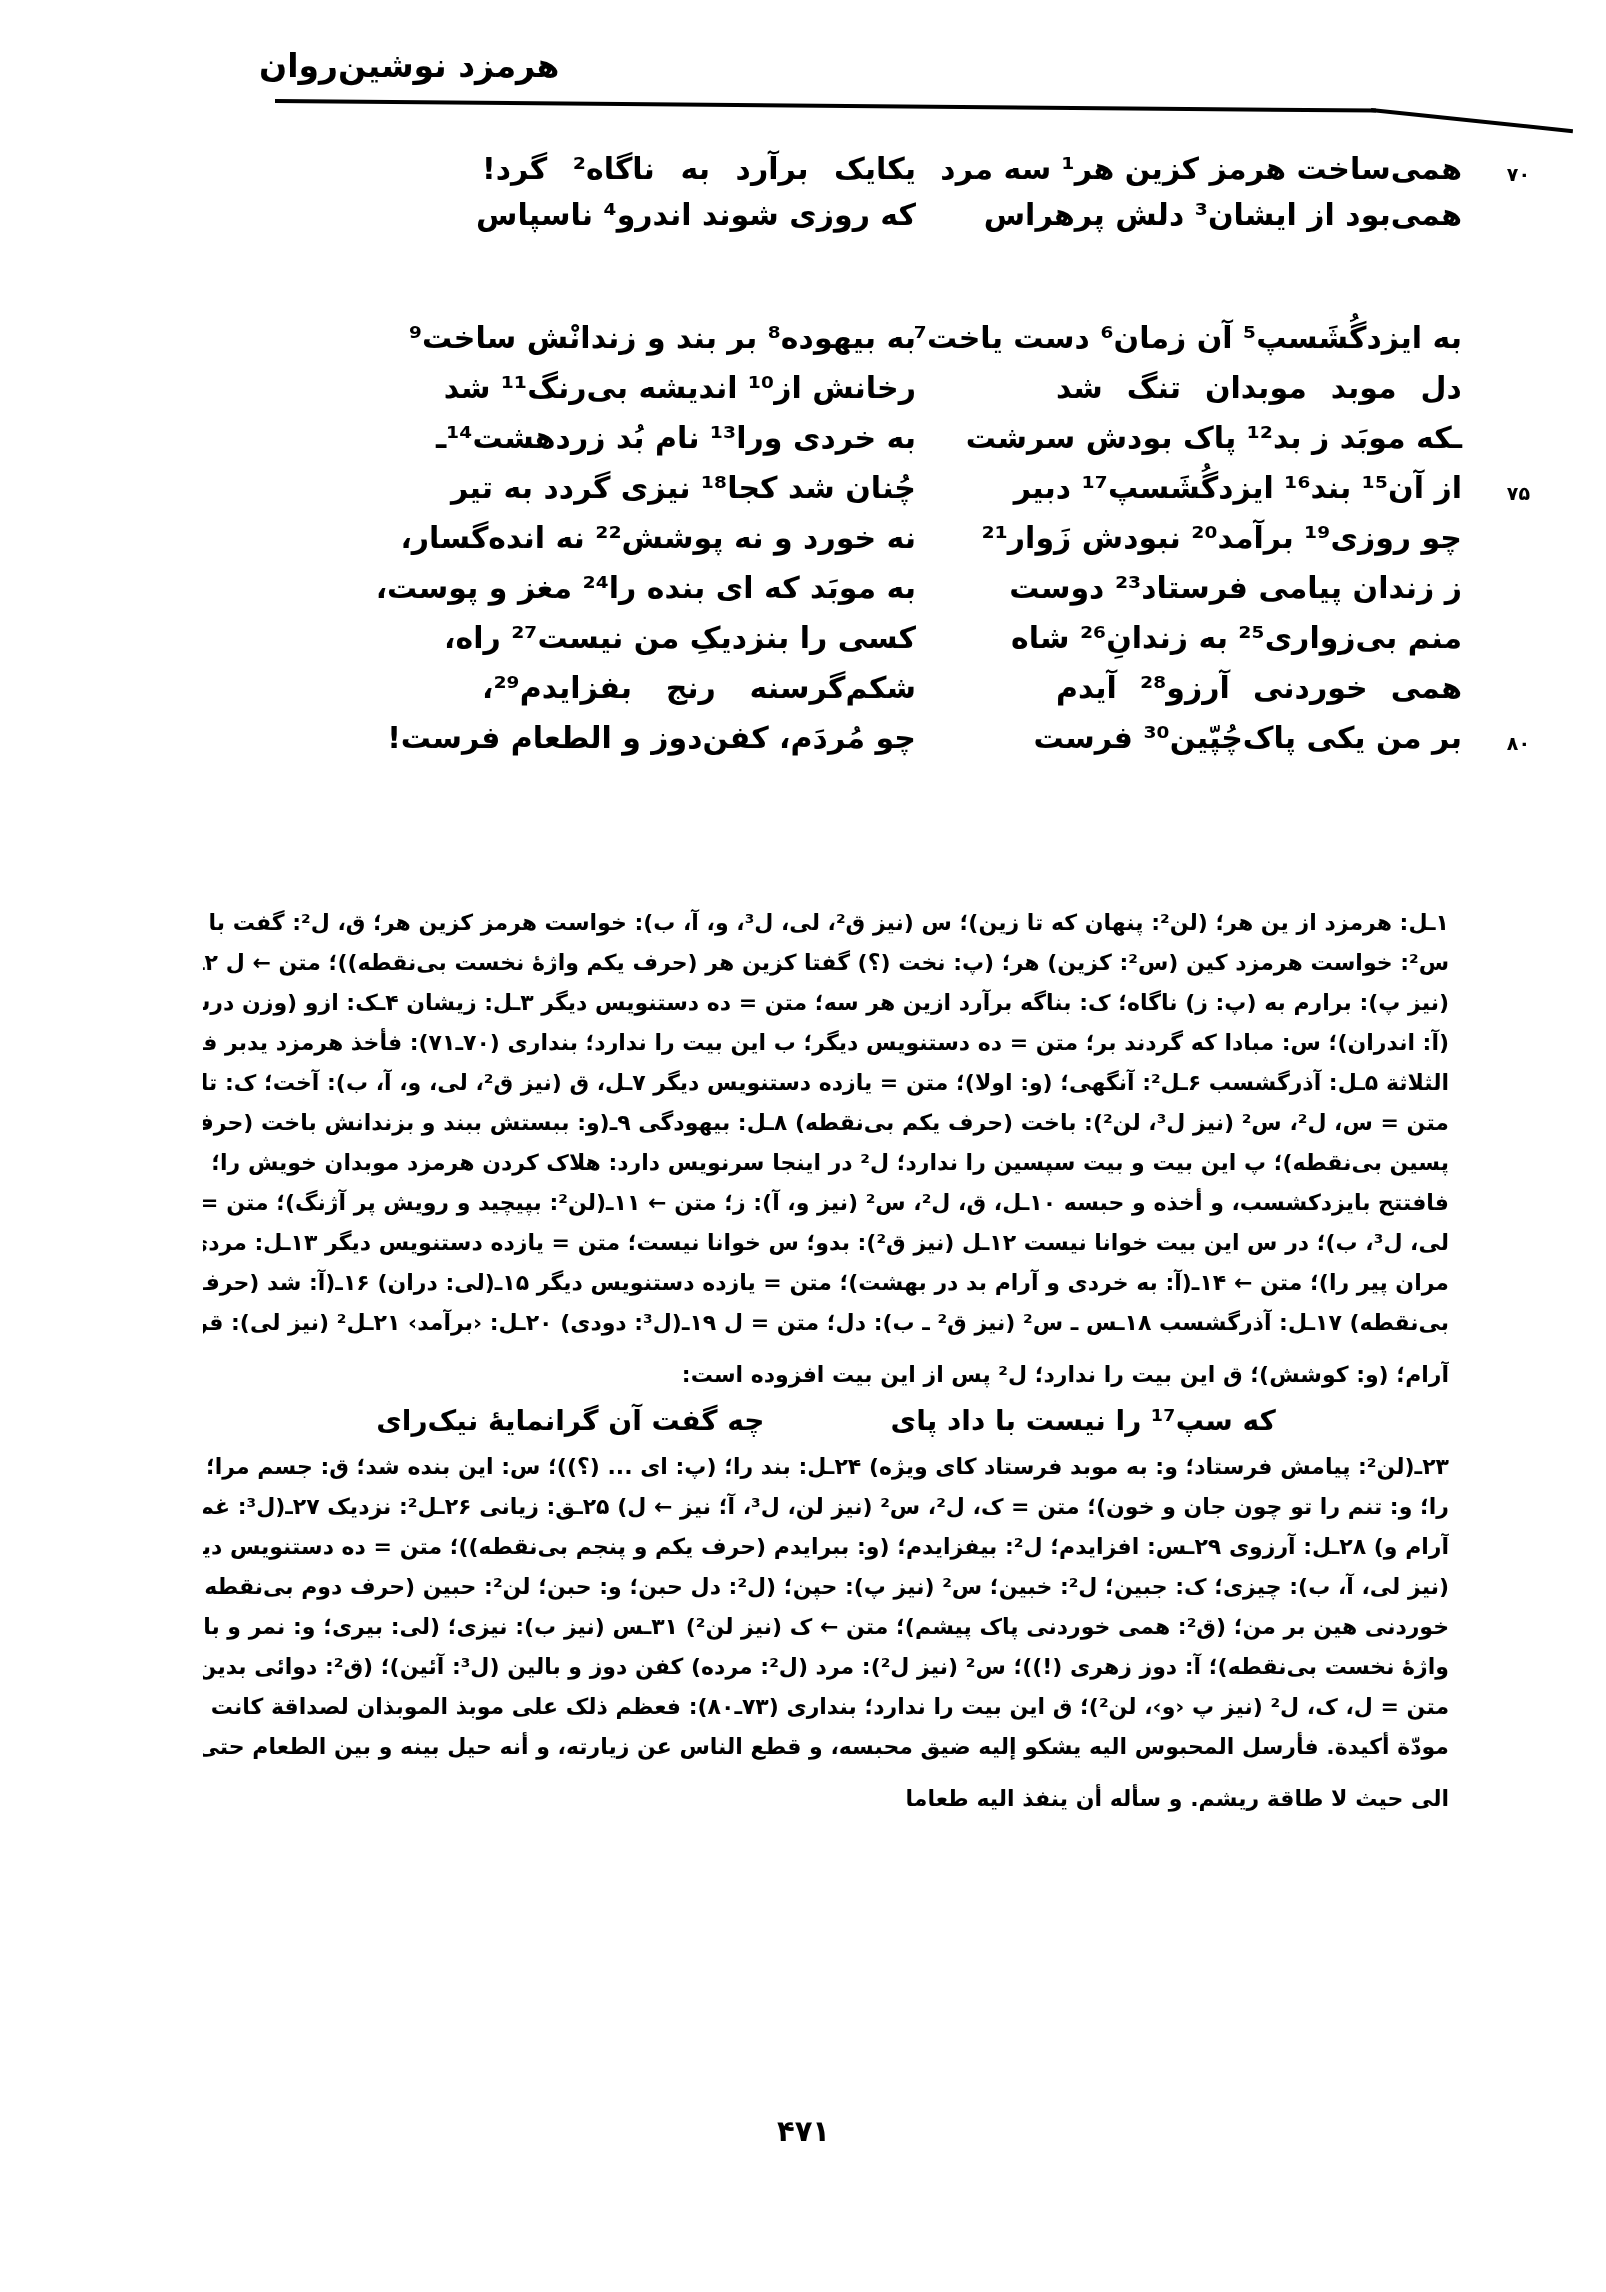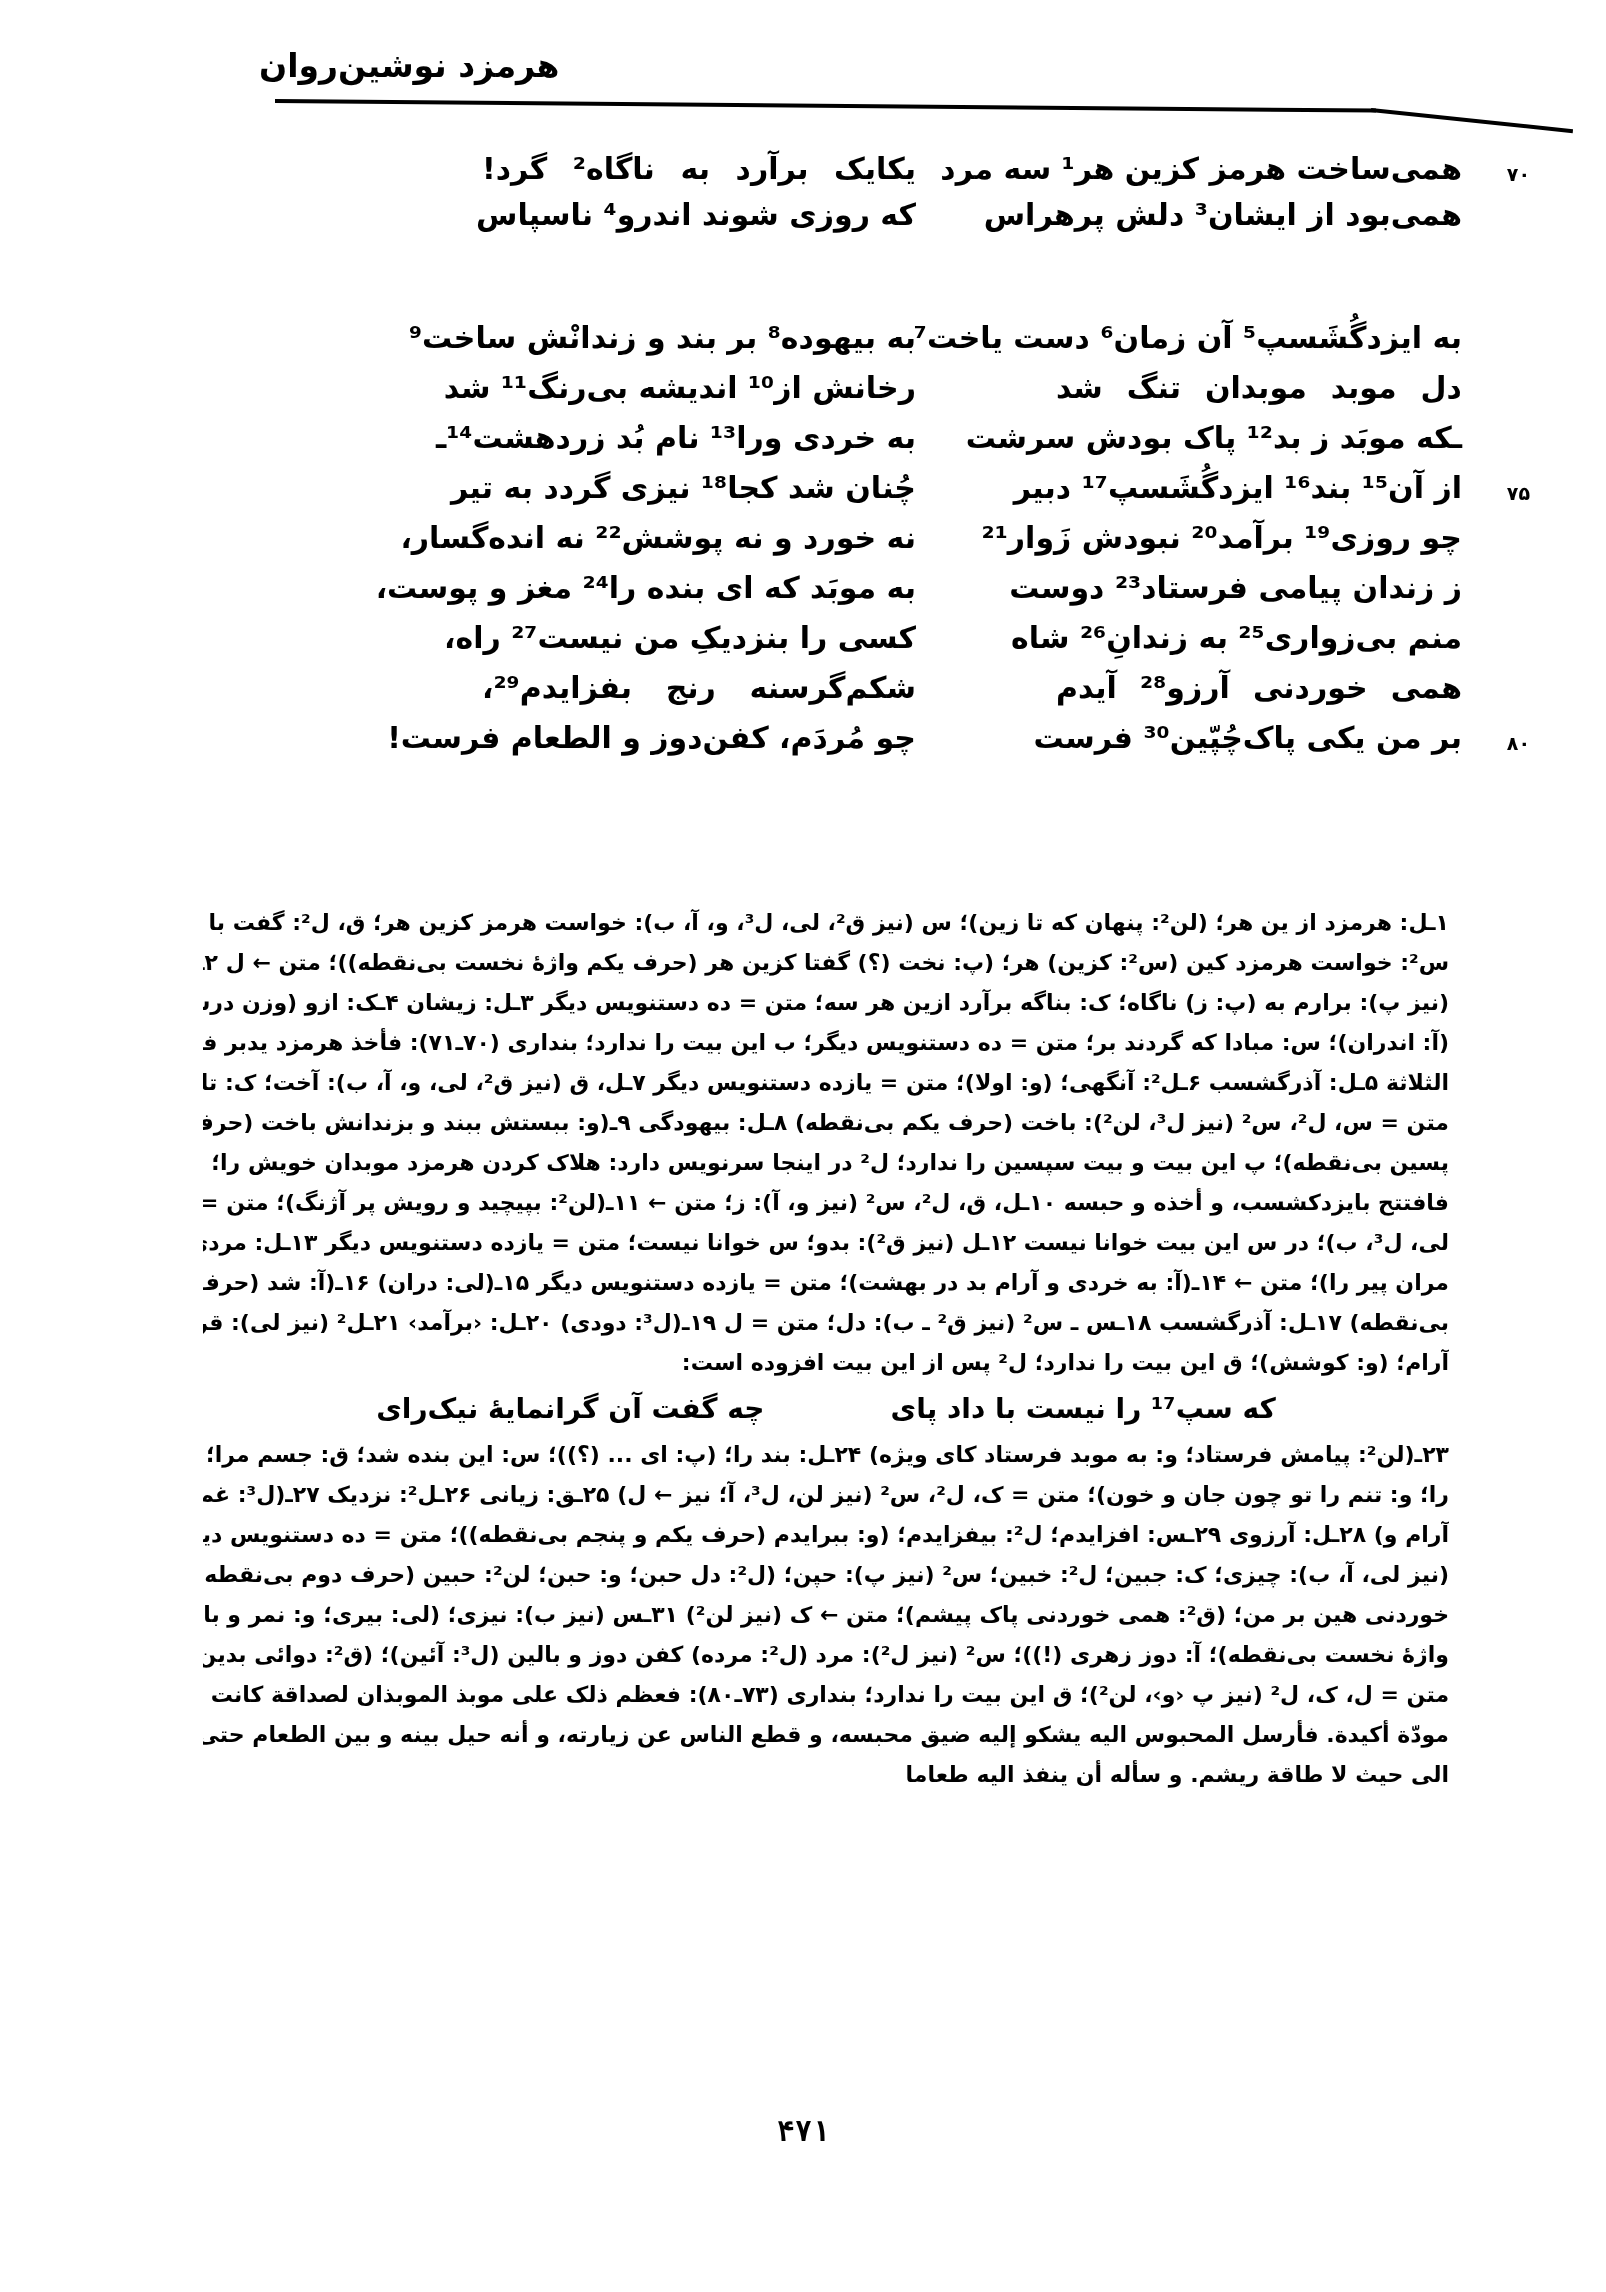--- a/index.html
+++ b/index.html
@@ -31,28 +31,28 @@
     .h2 { right: 546px; width: 434px; }
     .verse-num {
       position: absolute; right: -68px; top: 5px; font-size: 19px;
     }
     .footnotes {
       position: absolute; left: 203px; top: 903px; width: 1246px;
       direction: rtl; text-align: justify; text-align-last: right;
       font-size: 22px; font-weight: bold; line-height: 40px;
     }
     .fn-line { display: block; white-space: nowrap; overflow: hidden; text-align: justify; text-align-last: justify; }
-    .fn-line.last { text-align-last: right; }
+    .fn-line.last { text-align-last: right; margin-top: 12px; }
     .inserted-verse {
       display: flex; justify-content: center; gap: 126px; font-size: 28px;
       margin: 5.8px 0 5.8px 0;
     }
     .page-number {
       position: absolute; left: 0; width: 100%; top: 2114px; text-align: center;
-      font-size: 29px; font-weight: bold; font-family: Liberation Mono, monospace;
+      font-size: 29px; font-weight: bold;
     }
   </style>
 </head>
 <body>
 
 <div class="running-head">هرمزد نوشین‌روان</div>
 <div class="head-rule"></div>
 <div class="head-rule-tail"></div>
 
 <div class="verse-block" style="right:145px; top:145px; width:1023px;">

